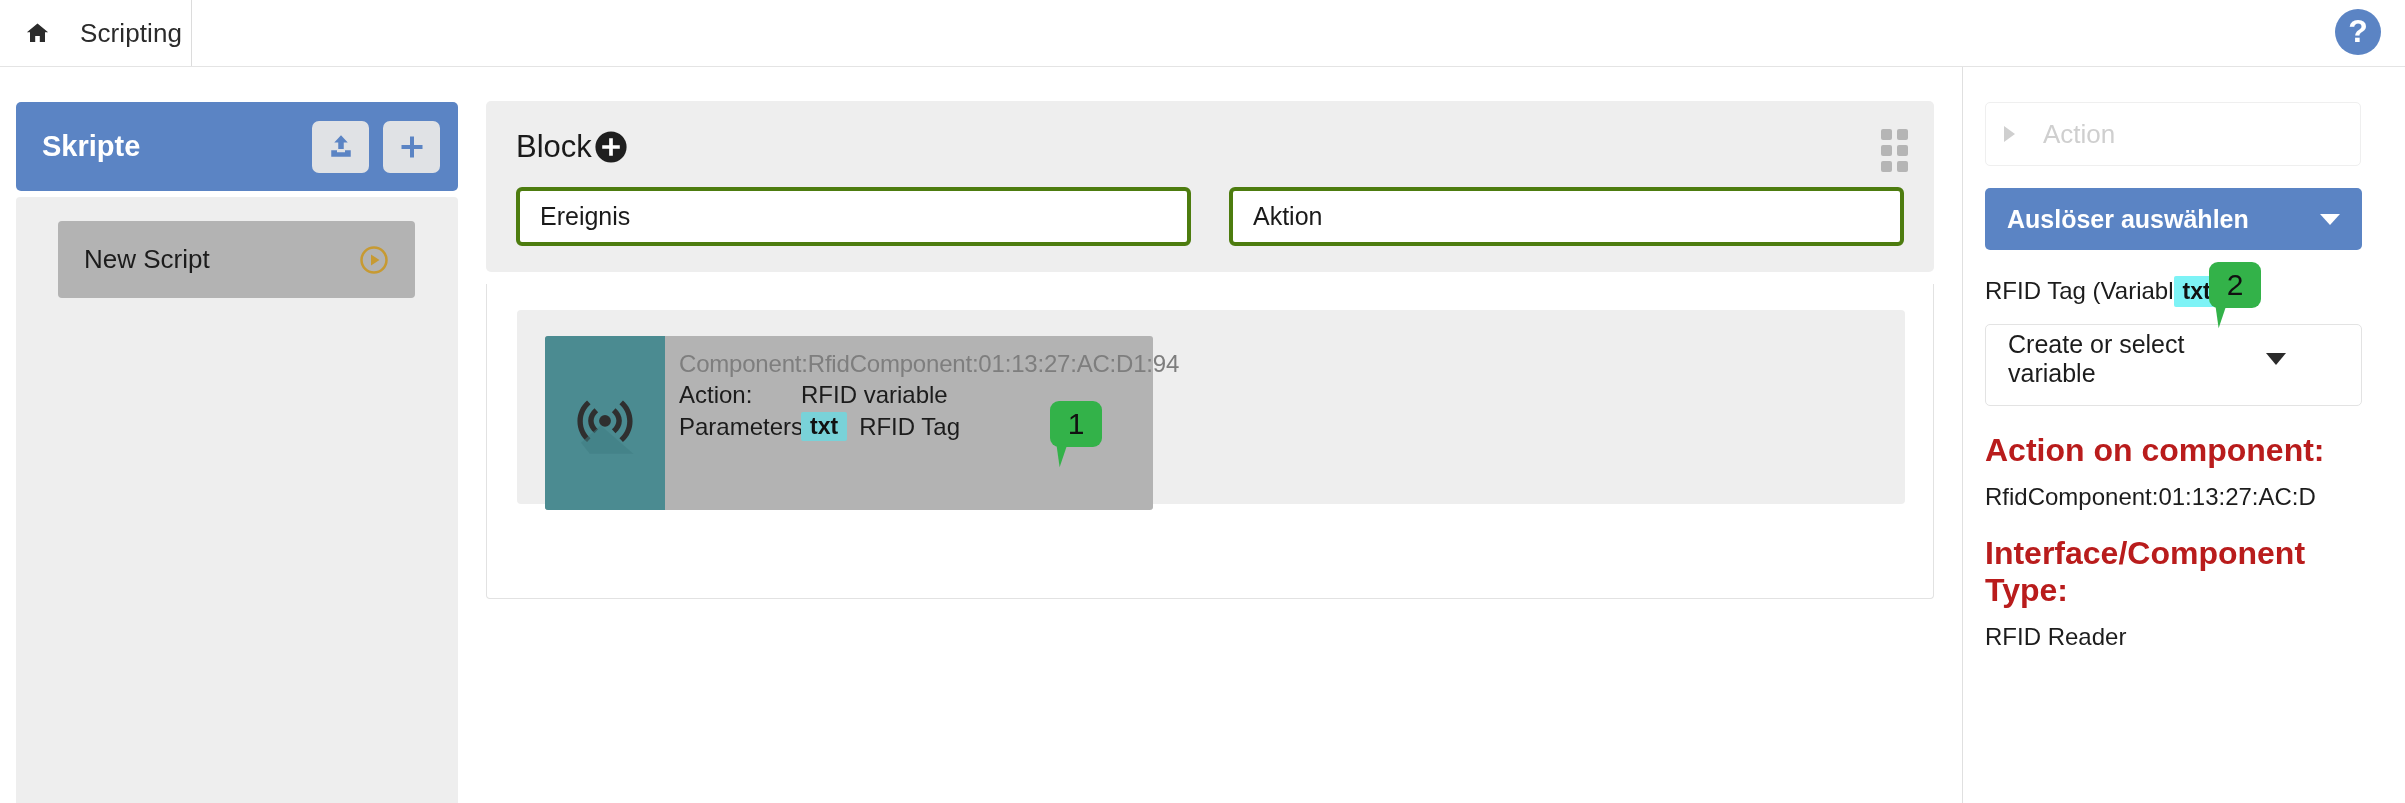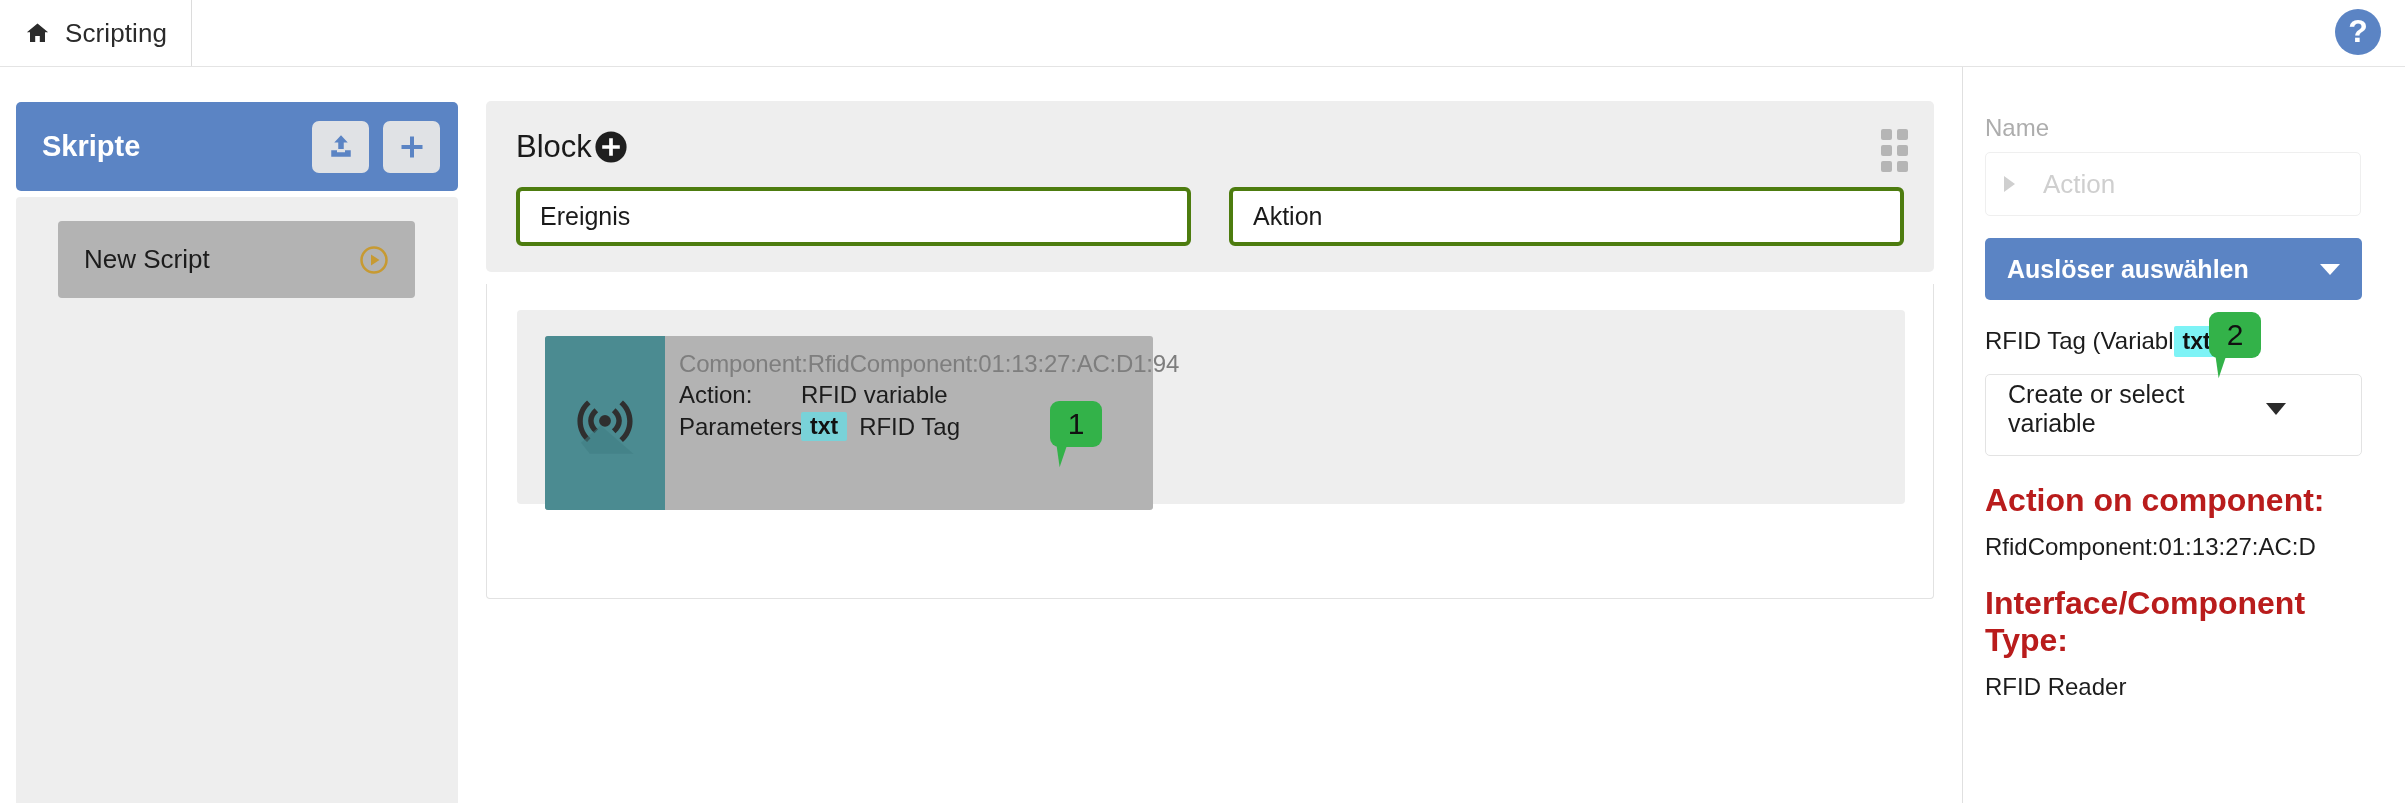--- a/index.html
+++ b/index.html
@@ -28,20 +28,21 @@
     align-items: center;
     gap: 14px;
     padding-left: 24px;
   }
   .home-icon { width: 27px; height: 24px; display: block; }
   .brand-text {
     font-size: 26px;
     color: #2b2b2b;
     font-weight: 400;
     letter-spacing: .1px;
+    margin-left: 15px;
   }
   .help-btn {
     position: absolute;
     right: 24px; top: 9px;
     width: 46px; height: 46px;
     border-radius: 50%;
     background: #5b84c4;
     display: flex;
     align-items: center;
     justify-content: center;
@@ -523,21 +524,20 @@
         </div>
       </div>
 
     </div>
   </div>
 </div>
 
 <div class="rightpanel">
 
 
-  <div class="rp-name-label">Name</div>
 
   <div class="rp-action-input">
     <span class="tri"></span>
     <span class="rp-action-placeholder">Action</span>
   </div>
 
   <div class="rp-primary-btn">
     <span class="t">Auslöser auswählen</span>
     <span class="chev-down"></span>
   </div>

